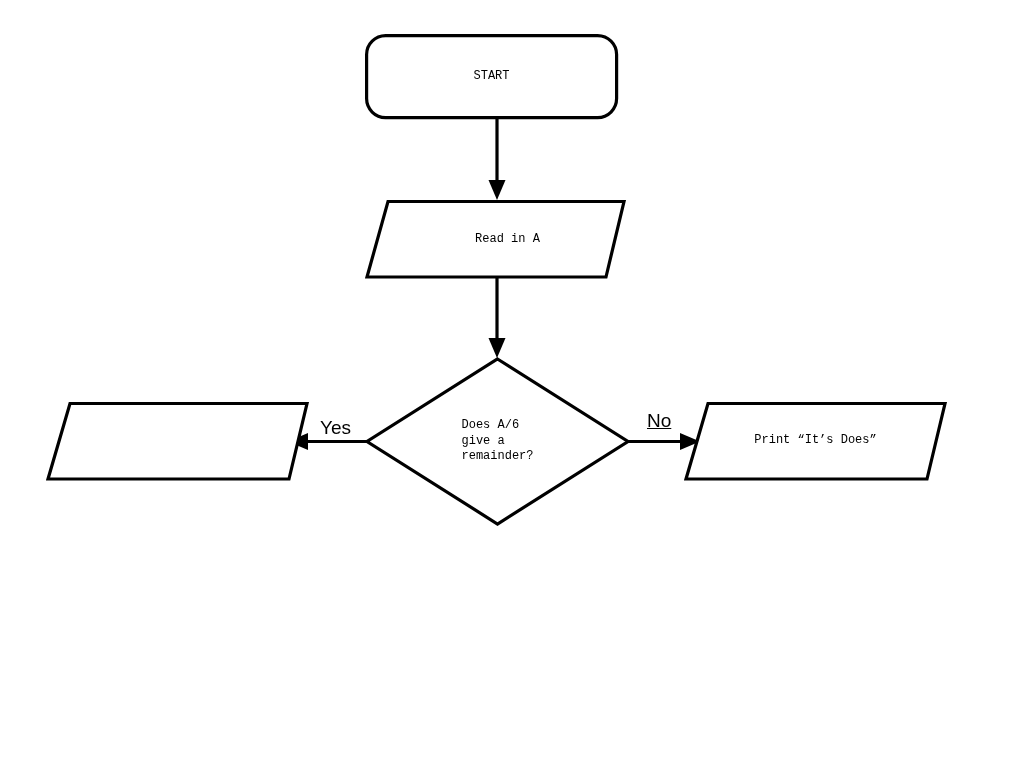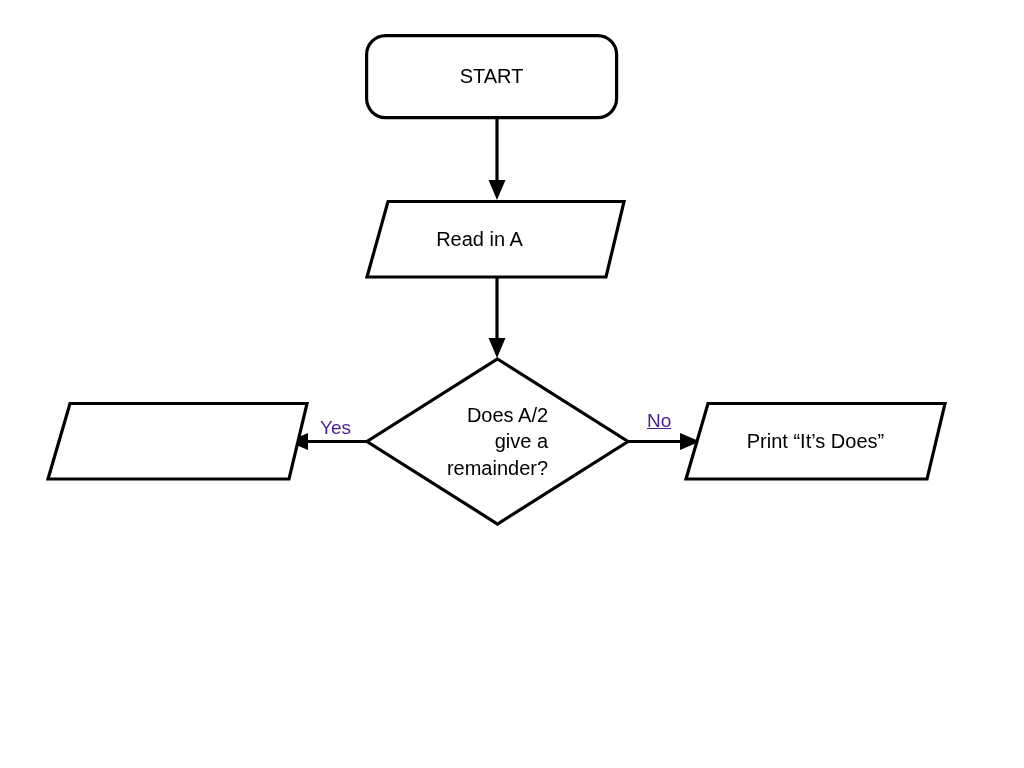--- a/index.html
+++ b/index.html
@@ -40,31 +40,31 @@
   }
   .arrow-head {
     fill: #000000;
     stroke: none;
   }
   .node-label {
     position: absolute;
     display: flex;
     align-items: center;
     justify-content: center;
-    text-align: right;
+    text-align: left;
     color: #000000;
-    font-family: Liberation Sans, sans-serif;
-    font-size: 20px;
+    font-family: Liberation Mono, monospace;
+    font-size: 12px;
     line-height: 1.32;
     white-space: pre-line;
     pointer-events: none;
   }
   .edge-label {
     position: absolute;
-    color: #4c1d95;
+    color: #000000;
     font-family: "Liberation Sans", sans-serif;
     font-size: 19px;
     line-height: 1;
     white-space: nowrap;
   }
 </style>
 </head>
 <body>
 
 <div id="canvas">
@@ -89,23 +89,23 @@
     <line class="connector-line" x1="628" y1="441.5" x2="685" y2="441.5"></line>
     <polygon class="arrow-head" points="700,441.5 680,433 680,450"></polygon>
 
     <polygon class="shape-outline" points="70,403.5 307,403.5 289,479 48,479"></polygon>
 
     <polygon class="shape-outline" points="708,403.5 945,403.5 927,479 686,479"></polygon>
   </svg>
 
   <div class="node-label" style="left:366px; top:35px; width:251px; height:83px;">START</div>
 
-  <div class="node-label" style="left:351px; top:201px; width:257px; height:77px;">Read in A</div>
+  <div class="node-label" style="left:379px; top:201px; width:257px; height:77px;">Read in A</div>
 
-  <div class="node-label" style="left:397px; top:359px; width:201px; height:165px;">Does A/2
+  <div class="node-label" style="left:397px; top:359px; width:201px; height:165px;">Does A/6
 give a
 remainder?</div>
 
 
   <div class="node-label" style="left:686px; top:403px; width:259px; height:76px;">Print “It’s Does”</div>
 
   <div class="edge-label" style="left:320px; top:418px;">Yes</div>
 
   <div class="edge-label" style="left:647px; top:411px;text-decoration:underline;">No</div>
 

